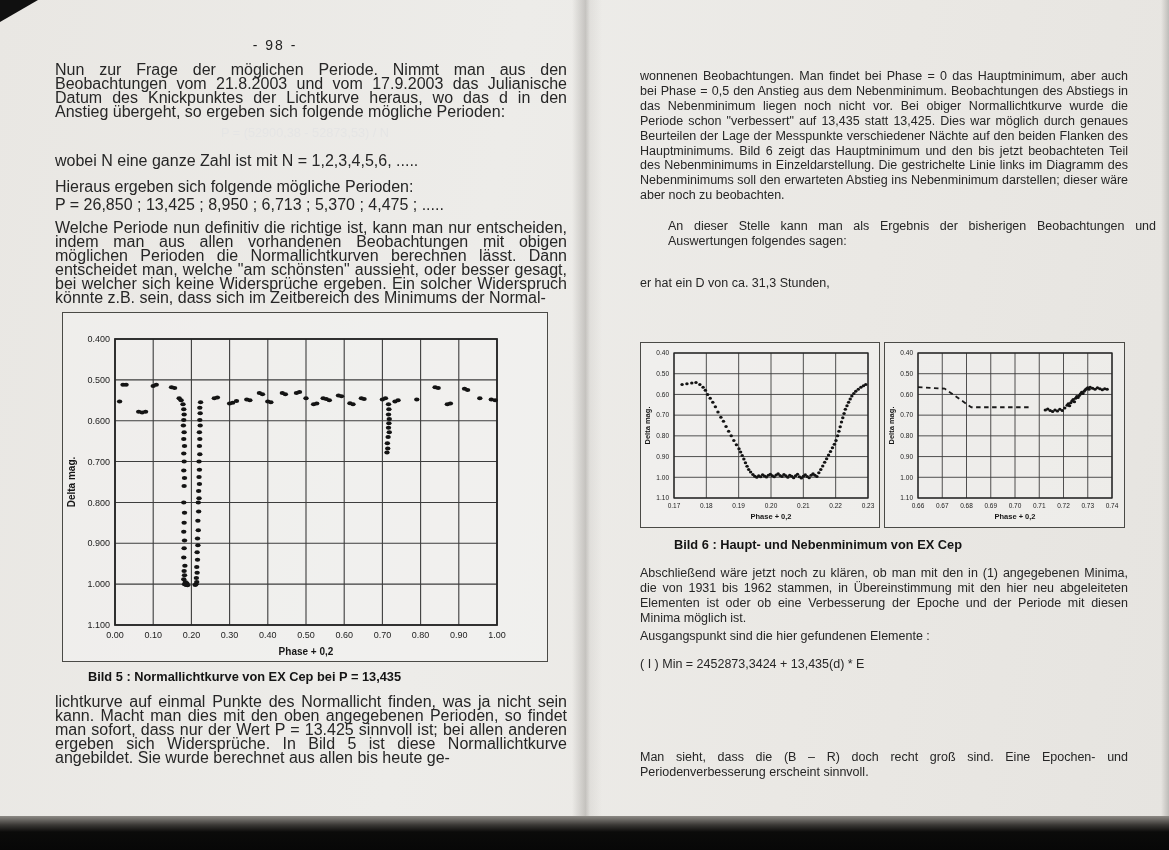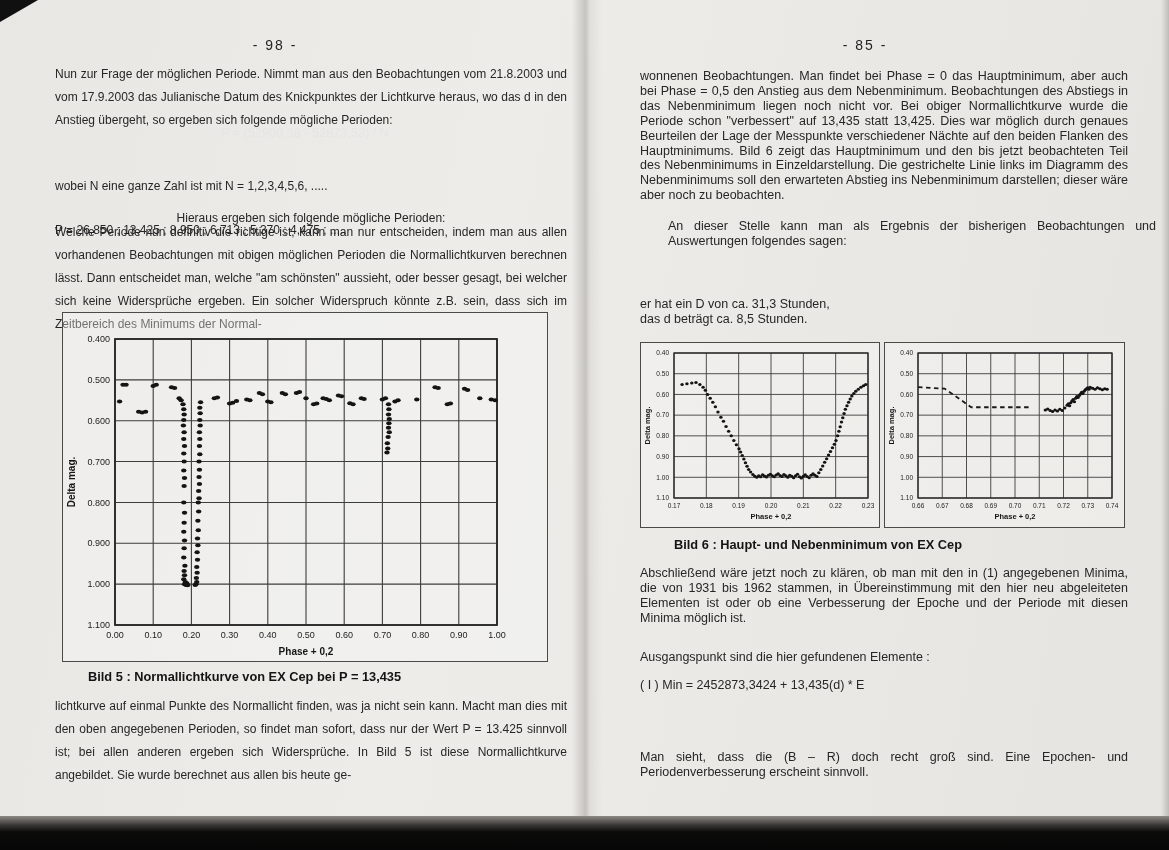--- a/index.html
+++ b/index.html
@@ -12,23 +12,23 @@
   .page-right{left:584px;width:585px;}
   .fold{position:absolute;left:572px;top:0;width:30px;height:828px;
         background:linear-gradient(90deg,rgba(60,55,50,0) 0%,rgba(60,55,50,0.22) 45%,rgba(120,115,110,0.10) 60%,rgba(60,55,50,0) 100%);}
   .edge-right{position:absolute;right:0;top:0;width:8px;height:828px;
         background:linear-gradient(90deg,rgba(0,0,0,0) 0%,rgba(0,0,0,0.18) 100%);}
   .bottom-strip{position:absolute;left:0;bottom:0;width:1169px;height:34px;
         background:linear-gradient(to bottom,#8d8a85 0px,#3a3835 9px,#0b0b0a 16px,#070707 100%);}
   .corner-tl{position:absolute;left:0;top:0;width:0;height:0;
         border-top:22px solid #101010;border-right:38px solid transparent;}
 
-  .t{position:absolute;font-size:12px;line-height:23px;text-align:justify;}
+  .t{position:absolute;font-size:16px;line-height:14px;text-align:justify;}
   .page-right .t{font-size:12.5px;line-height:14.9px;}
-  .line{text-align:left;margin-top:21px;}
+  .line{text-align:left;}
   .pagenum{position:absolute;font-size:14px;letter-spacing:2px;text-align:center;color:#1f1f1f;}
   .formula{position:absolute;font-size:12.7px;text-align:center;color:#e5e5e5;}
   .caption{position:absolute;font-size:12.8px;font-weight:bold;color:#141414;}
 
   .figure-frame{position:absolute;border:1px solid #4a4a46;background:rgba(250,250,248,0.35);}
   .figure-frame svg{display:block;}
   .figure-frame text{font-family:"Liberation Sans",sans-serif;}
 </style>
 </head>
 <body>
@@ -38,21 +38,21 @@
 
   <div class="page page-left">
     <div class="pagenum" style="left:55px;width:440px;top:37px;">-  98  -</div>
 
     <div class="t" style="left:55px;width:512px;top:63px;">Nun zur Frage der möglichen Periode. Nimmt man aus den Beobachtungen vom 21.8.2003 und vom 17.9.2003 das Julianische Datum des Knickpunktes der Lichtkurve heraus, wo das d in den Anstieg übergeht, so ergeben sich folgende mögliche Perioden:</div>
 
     <div class="formula" style="left:55px;width:500px;top:126px;">P = (52900,38 - 52873,53) / N</div>
 
     <div class="t line" style="left:55px;width:512px;top:154px;">wobei N eine ganze Zahl ist mit N = 1,2,3,4,5,6, .....</div>
 
-    <div class="t line" style="left:55px;width:512px;top:186px;text-align:center;">Hieraus ergeben sich folgende mögliche Perioden:</div>
+    <div class="t line" style="left:55px;width:512px;top:180px;">Hieraus ergeben sich folgende mögliche Perioden:</div>
     <div class="t line" style="left:55px;width:512px;top:198px;">P = 26,850 ; 13,425 ; 8,950 ; 6,713 ; 5,370 ; 4,475 ; .....</div>
 
     <div class="t" style="left:55px;width:512px;top:221px;">Welche Periode nun definitiv die richtige ist, kann man nur entscheiden, indem man aus allen vorhandenen Beobachtungen mit obigen möglichen Perioden die Normallichtkurven berechnen lässt. Dann entscheidet man, welche "am schönsten" aussieht, oder besser gesagt, bei welcher sich keine Widersprüche ergeben. Ein solcher Widerspruch könnte z.B. sein, dass sich im Zeitbereich des Minimums der Normal-</div>
 
     <div class="figure-frame" style="left:62px;top:312px;width:484px;height:348px;">
         <svg width="484" height="348">
           <line x1="52" y1="26" x2="52" y2="312" stroke="#3d3d3d" stroke-width="1.1"></line>
           <text x="52" y="325" text-anchor="middle" font-size="9" fill="#1c1c1c">0.00</text>
           <line x1="90.2" y1="26" x2="90.2" y2="312" stroke="#3d3d3d" stroke-width="1.1"></line>
           <text x="90.2" y="325" text-anchor="middle" font-size="9" fill="#1c1c1c">0.10</text>
@@ -217,28 +217,26 @@
           <text x="12" y="169" text-anchor="middle" font-size="10" font-weight="bold" fill="#161616" transform="rotate(-90 12 169)">Delta mag.</text>
         </svg>
       </div>
 
     <div class="caption" style="left:88px;top:669px;width:470px;">Bild 5 : Normallichtkurve von EX Cep bei P = 13,435</div>
 
     <div class="t" style="left:55px;width:512px;top:695px;">lichtkurve auf einmal Punkte des Normallicht finden, was ja nicht sein kann. Macht man dies mit den oben angegebenen Perioden, so findet man sofort, dass nur der Wert P = 13.425 sinnvoll ist; bei allen anderen ergeben sich Widersprüche. In Bild 5 ist diese Normallichtkurve angebildet. Sie wurde berechnet aus allen bis heute ge-</div>
   </div>
 
   <div class="page page-right">
-    <div class="pagenum" style="left:56px;width:450px;top:37px;">-  85  -</div>
 
     <div class="t" style="left:56px;width:488px;top:69px;">wonnenen Beobachtungen. Man findet bei Phase = 0 das Hauptminimum, aber auch bei Phase = 0,5 den Anstieg aus dem Nebenminimum. Beobachtungen des Abstiegs in das Nebenminimum liegen noch nicht vor. Bei obiger Normallichtkurve wurde die Periode schon "verbessert" auf 13,435 statt 13,425. Dies war möglich durch genaues Beurteilen der Lage der Messpunkte verschiedener Nächte auf den beiden Flanken des Hauptminimums. Bild 6 zeigt das Hauptminimum und den bis jetzt beobachteten Teil des Nebenminimums in Einzeldarstellung. Die gestrichelte Linie links im Diagramm des Nebenminimums soll den erwarteten Abstieg ins Nebenminimum darstellen; dieser wäre aber noch zu beobachten.</div>
 
     <div class="t" style="left:56px;width:488px;top:219px;margin-left:28px;">An dieser Stelle kann man als Ergebnis der bisherigen Beobachtungen und Auswertungen folgendes sagen:</div>
 
     <div class="t line" style="left:56px;width:488px;top:276px;">er hat ein D von ca. 31,3 Stunden,</div>
-    <div class="t line" style="left:56px;width:488px;top:291px;">das d beträgt ca. 8,5 Stunden.</div>
 
     <div class="figure-frame" style="left:56px;top:342px;width:238px;height:184px;">
         <svg width="238" height="184">
           <line x1="33" y1="10" x2="33" y2="155" stroke="#3d3d3d" stroke-width="0.9"></line>
           <text x="33" y="165" text-anchor="middle" font-size="6.5" fill="#1c1c1c">0.17</text>
           <line x1="65.33333333333327" y1="10" x2="65.33333333333327" y2="155" stroke="#3d3d3d" stroke-width="0.9"></line>
           <text x="65.33333333333327" y="165" text-anchor="middle" font-size="6.5" fill="#1c1c1c">0.18</text>
           <line x1="97.66666666666664" y1="10" x2="97.66666666666664" y2="155" stroke="#3d3d3d" stroke-width="0.9"></line>
           <text x="97.66666666666664" y="165" text-anchor="middle" font-size="6.5" fill="#1c1c1c">0.19</text>
           <line x1="130" y1="10" x2="130" y2="155" stroke="#3d3d3d" stroke-width="0.9"></line>

